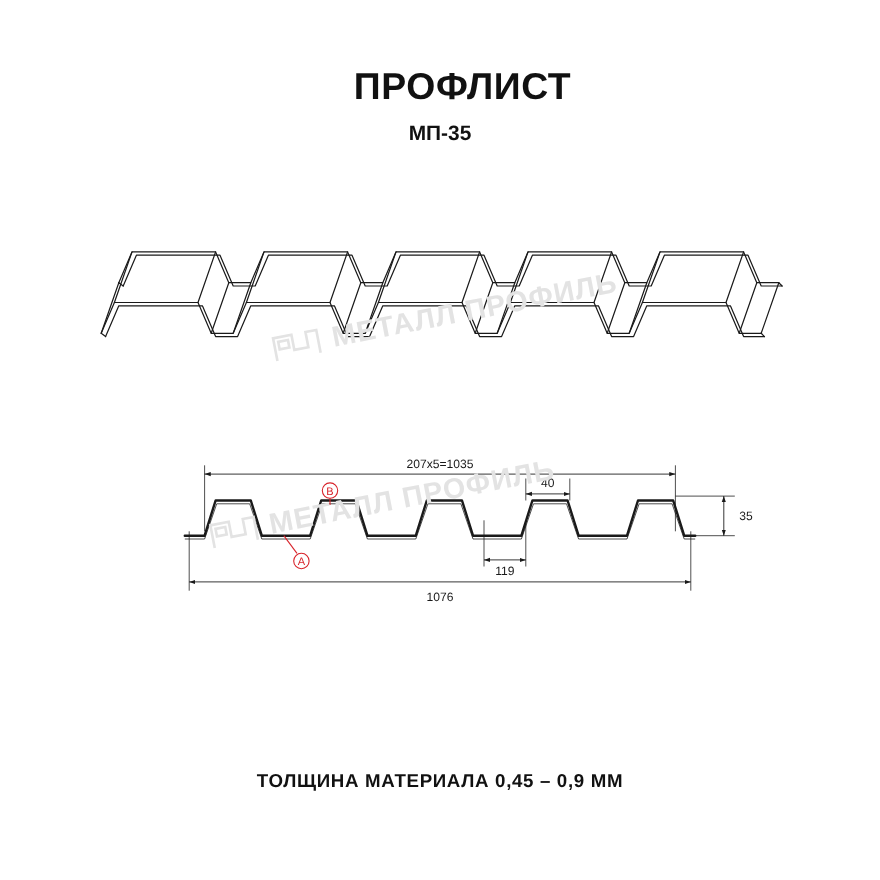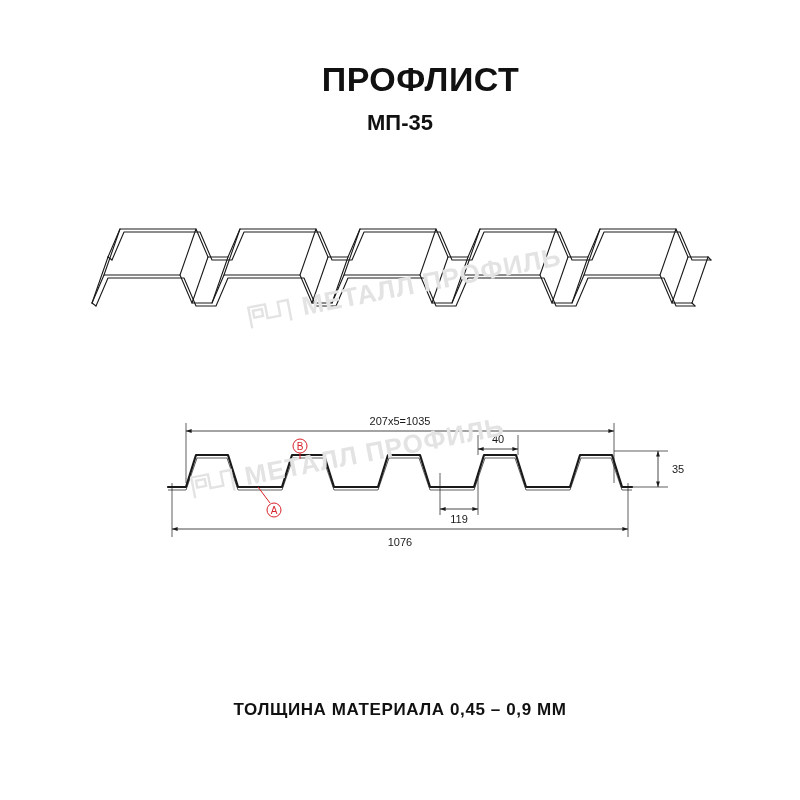--- a/index.html
+++ b/index.html
@@ -27,21 +27,21 @@
   .product-title {
     font-size: 34px;
     font-weight: bold;
     letter-spacing: 0.5px;
     color: #111111;
     line-height: 1;
     margin-left: 41px;
   }
   .product-model {
     margin-top: 16px;
-    font-size: 22px;
+    font-size: 19px;
     font-weight: bold;
     color: #111111;
     line-height: 1;
   }
 
   
   .iso-wrap {
     position: absolute;
     left: 0;
     top: 185px;

